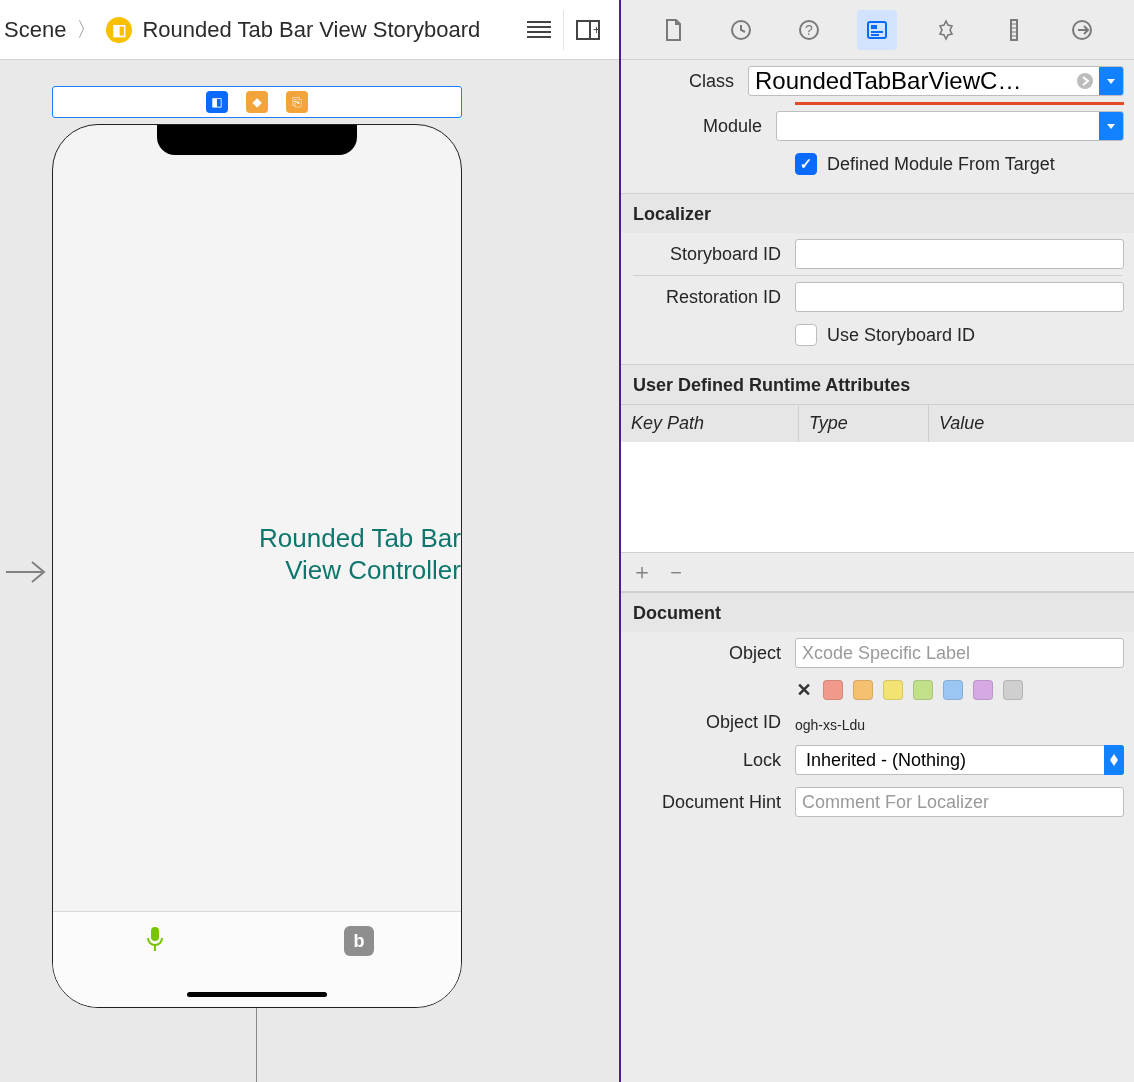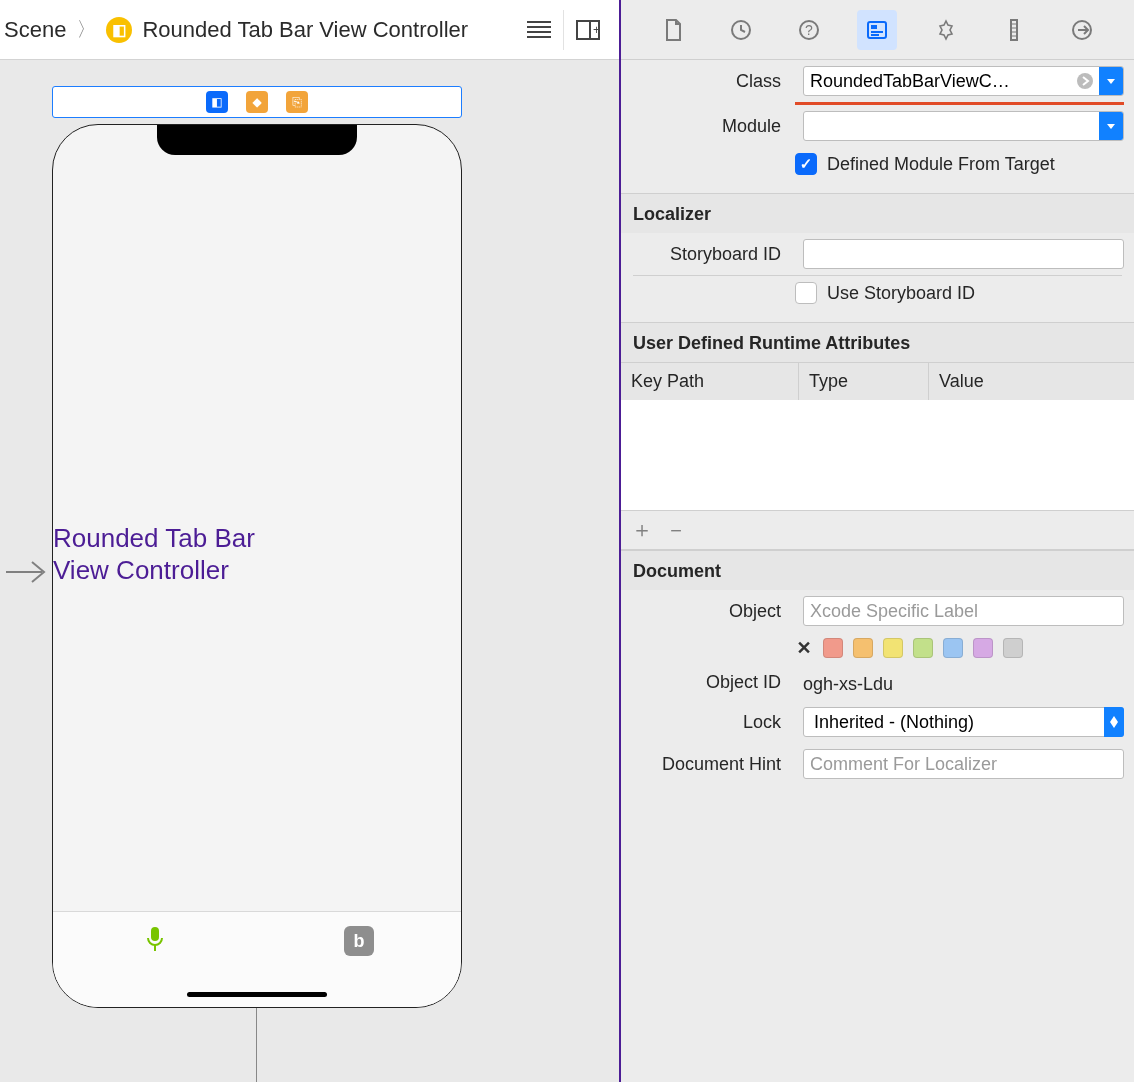--- a/index.html
+++ b/index.html
@@ -107,23 +107,23 @@
       border-radius: 0 0 18px 18px;
     }
     .home-indicator {
       position:absolute; bottom: 10px; left:50%; transform:translateX(-50%);
       width: 140px; height: 5px;
       background:#000; border-radius: 4px;
     }
 
     .phone-label {
       position:absolute; top: 45%; left:0; right:0;
-      text-align:left;
+      text-align:right;
       font-size: 26px;
-      color:#4c1d95;
+      color:#0f766e;
       line-height: 1.25;
       font-weight: 500;
     }
 
     .tabbar-area {
       position:absolute; bottom:0; left:0; right:0;
       height: 96px;
       background:#fbfbfb;
       border-top:1px solid #d9d9d9;
       display:flex;
@@ -193,21 +193,21 @@
     .section-hdr {
       font-size: 18px; font-weight: 700;
       padding: 10px 12px 8px 12px;
       background:#e6e6e6;
       border-top: 1px solid #cfcfcf;
     }
     .row {
       display:flex;
       align-items:center;
       padding: 6px 10px 6px 12px;
-      gap: 20px;
+      gap: 12px;
     }
     .row .lbl {
       width: 150px;
       text-align:right;
       font-size: 18px;
       color:#262626;
       padding-right: 2px;
     }
     .row .val { flex:1; }
     input.text, select.combo {
@@ -224,21 +224,21 @@
     .combobox {
       display:flex; align-items:center;
       border: 1px solid #bdbdbd;
       border-radius: 3px;
       background:#fff;
       height:30px;
       overflow:hidden;
     }
     .combobox input {
       flex:1; border:none; outline:none;
-      font-size: 18px;
+      font-size: 24px;
       padding: 0 6px;
       background:transparent;
     }
     .combobox .arrowcircle {
       width: 28px; height: 28px;
       display:flex;align-items:center;justify-content:center;
       color:#8a8a8a;
     }
     .combobox .dropdown-btn {
       width: 24px; height: 30px;
@@ -272,20 +272,21 @@
     }
     .section-divider {
       border-bottom: 1px solid #cfcfcf;
       margin: 0 12px;
     }
 
     .udra-table {
       background:#0f172a;
       border-top: 1px solid #cfcfcf;
       border-bottom: 1px solid #cfcfcf;
+      font-style: italic;
     }
     .udra-head {
       display:flex;
       background:#e6e6e6;
     }
     .udra-head > div {
       padding: 8px 10px;
       font-size: 18px;
       border-right: 1px solid #cfcfcf;
     }
@@ -340,35 +341,35 @@
       border-radius: 0 3px 3px 0;
       display:flex; flex-direction:column; align-items:center; justify-content:center;
     }
     .caret svg {width:8px; height:6px; fill:#fff;}
 
     .muted { color:#9a9a9a; }
 
     .placeholder::placeholder { color:#9a9a9a; }
 
     .objectid-val {
-      font-size:18px;
+      font-size:14px;
       padding-top: 4px;
     }
   </style>
 </head>
 <body>
 
 <div class="canvas-wrap">
 
   <div class="canvas-toolbar">
     <div class="breadcrumb">
       <span>Scene</span>
       <span class="chevron">〉</span>
       <span class="scene-icon">◧</span>
-      <span>Rounded Tab Bar View Controller</span>
+      <span>Rounded Tab Bar View Storyboard</span>
     </div>
     <div class="tb-icons">
       <div class="tb-icon-btn">
         <svg width="26" height="20" viewBox="0 0 26 20">
             <g stroke="#444" stroke-width="2" fill="none">
               <line x1="1" y1="2" x2="25" y2="2"></line>
               <line x1="1" y1="7" x2="25" y2="7"></line>
               <line x1="1" y1="12" x2="25" y2="12"></line>
               <line x1="1" y1="17" x2="25" y2="17"></line>
             </g>
@@ -515,20 +516,24 @@
     <span class="chkbox checked"></span>
     <span>Defined Module From Target</span>
   </div>
 
   <div class="section-hdr">Localizer</div>
   <div class="row">
     <span class="lbl">Storyboard ID</span>
     <div class="val"><input class="text" value="" style=""></div>
   </div>
   <div class="section-divider"></div>
+  <div class="row">
+    <span class="lbl">Restoration ID</span>
+    <div class="val"><input class="text" value="" style=""></div>
+  </div>
   <div class="chkrow">
     <span class="chkbox"></span>
     <span>Use Storyboard ID</span>
   </div>
 
   <div class="section-hdr">User Defined Runtime Attributes</div>
   <div class="udra-table">
     <div class="udra-head">
       <div>Key Path</div>
       <div>Type</div>

